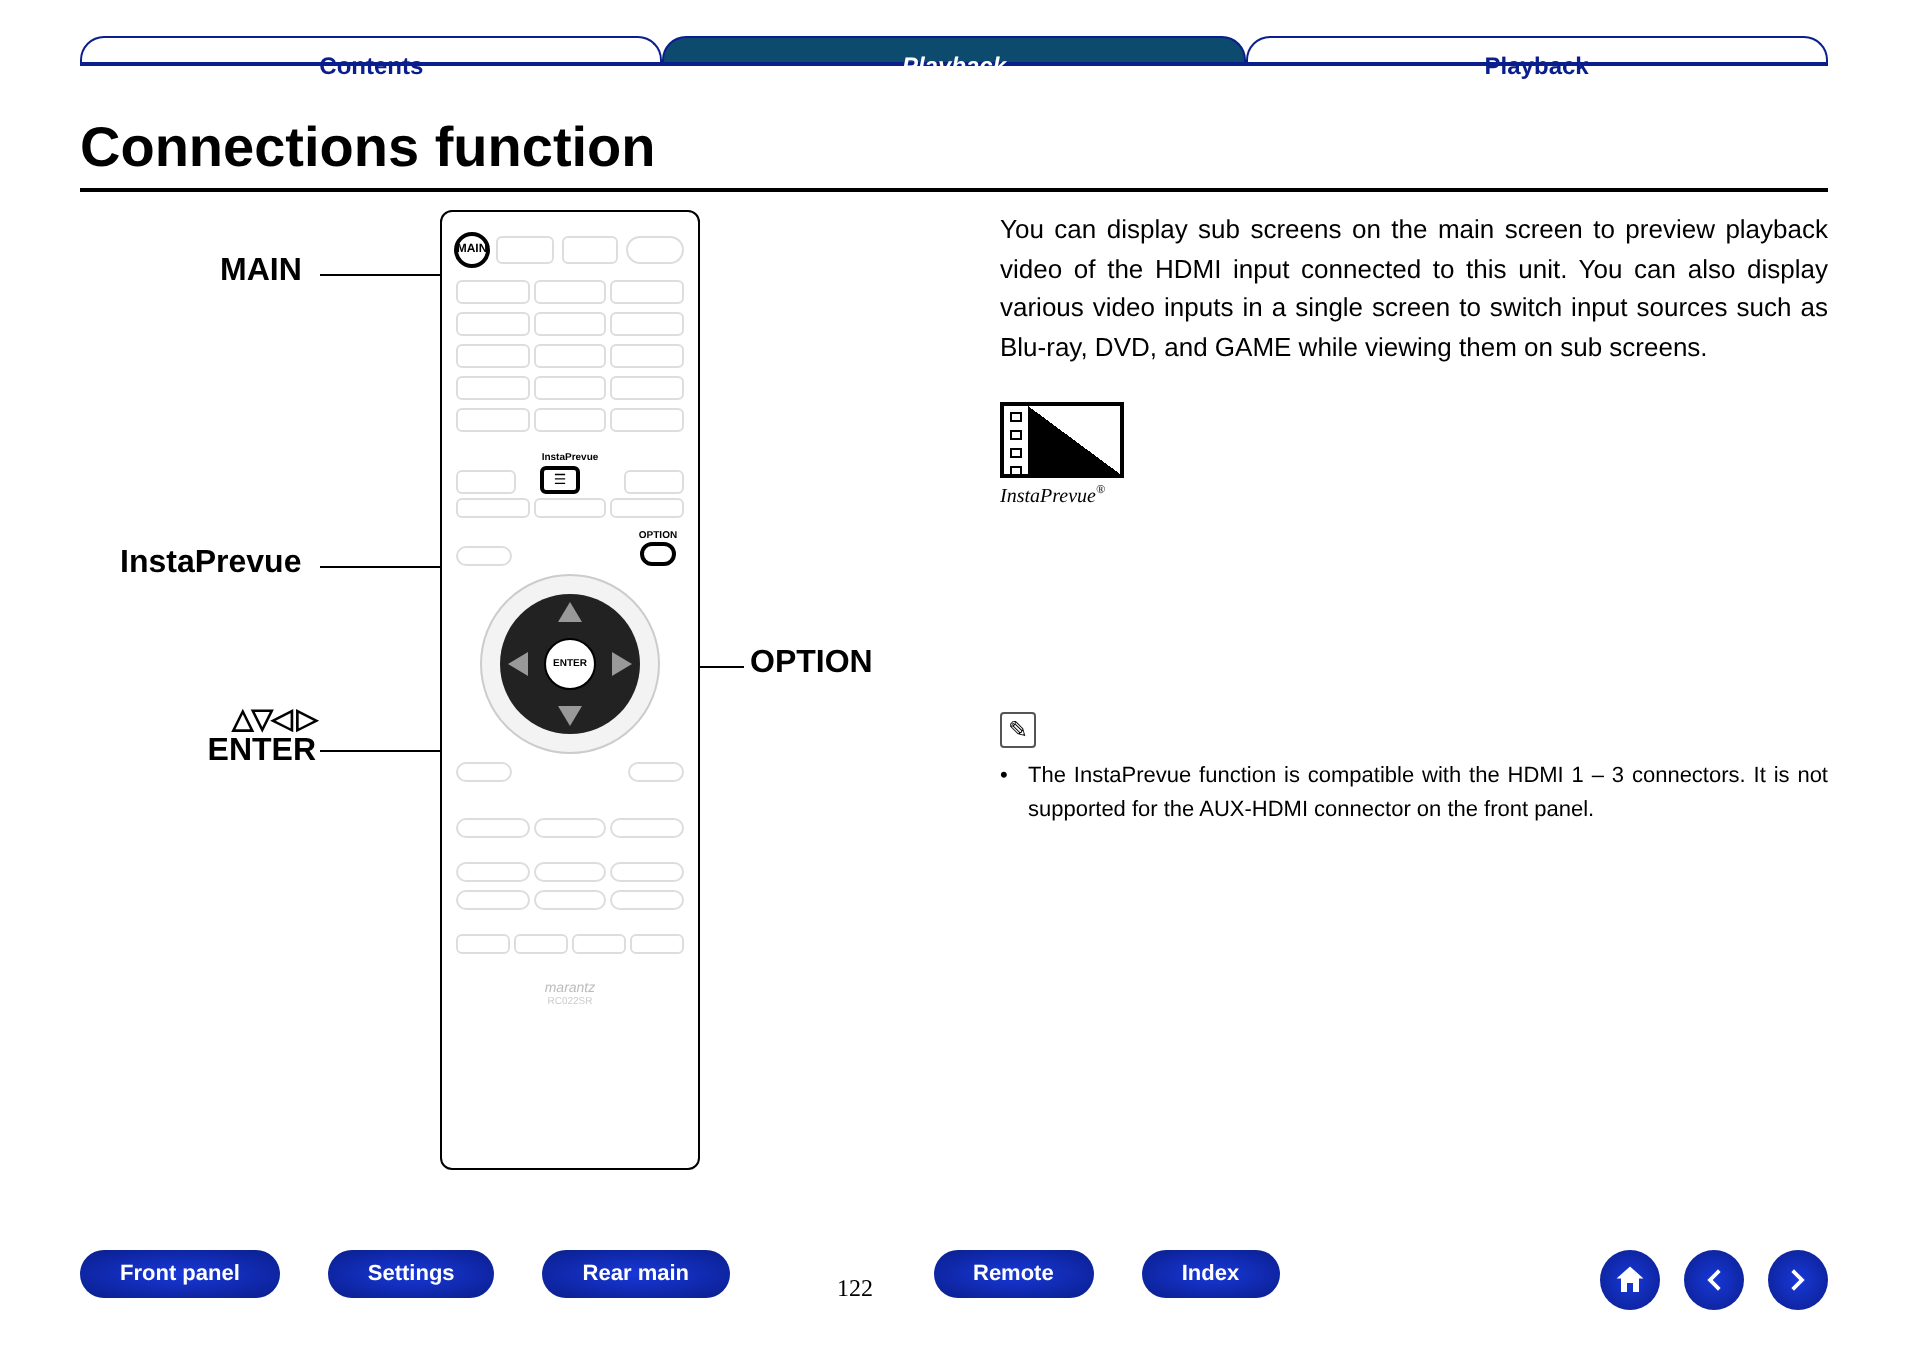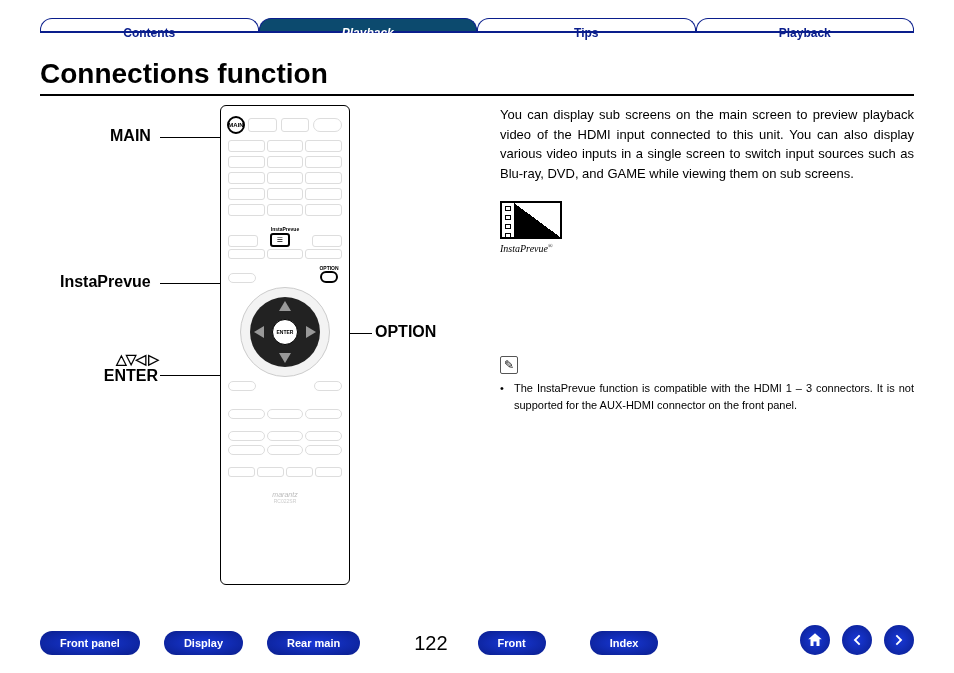--- a/index.html
+++ b/index.html
@@ -245,37 +245,38 @@
     font-style:italic;
     margin-top:2px;
     font-family: cursive;
   }
   
   .bottom-nav {
     position:absolute;
     left:40px; right:40px; bottom:18px;
     height:30px;
     display:flex;
-    align-items:flex-end;
+    align-items:flex-start;
   }
   .pill {
     background: radial-gradient(ellipse at center, #1838d8 0%, #0a1e8c 100%);
     color:#fff;
     font-size:11px;
     font-weight:bold;
     height:24px;
     line-height:24px;
     padding:0 20px;
     border-radius:12px;
     margin-right:24px;
     cursor:pointer;
   }
   .page-num {
-    font-size:20px;
-    margin: 0 30px;
+    font-size:12px;
+    margin: 12px 30px;
+    font-family: Liberation Serif, serif;
   }
   .circle-btn {
     width:30px;height:30px;
     border-radius:50%;
     background: radial-gradient(circle at center, #1838d8 0%, #0a1e8c 100%);
     color:#fff;
     display:flex;
     align-items:center;
     justify-content:center;
     margin-left:12px;
@@ -283,21 +284,20 @@
     font-size:16px;
   }
   .spacer { flex:1; }
 </style>
 </head>
 <body>
 
 <div class="top-nav">
   <div class="tab">Contents</div>
   <div class="tab active">Playback</div>
-  <div class="tab">Tips</div>
   <div class="tab">Playback</div>
 </div>
 
 <h1 class="page-title">Connections function</h1>
 
 <div class="content">
 
   <div class="left-col">
 
     <div class="callout" style="left:70px;top:22px;">MAIN</div>
@@ -444,25 +444,25 @@
       <div class="bullet-row">
         <div class="dot">•</div>
         <div class="txt">The InstaPrevue function is compatible with the HDMI 1 – 3 connectors. It is not supported for the AUX-HDMI connector on the front panel.</div>
       </div>
     </div>
   </div>
 </div>
 
 <div class="bottom-nav">
   <div class="pill">Front panel</div>
-  <div class="pill">Display</div>
+  <div class="pill">Settings</div>
   <div class="pill">Rear main</div>
   <div class="page-num">122</div>
-  <div class="pill">Front</div>
-  <div class="pill" style="margin-right:0;margin-left:20px;">Index</div>
+  <div class="pill">Remote</div>
+  <div class="pill" style="margin-right:0;">Index</div>
   <div class="spacer"></div>
   <div class="circle-btn">
     <svg width="18" height="18" viewBox="0 0 24 24">
         <path fill="#fff" d="M12 3l9 8h-3v9h-4v-6h-4v6H6v-9H3z"></path>
       </svg>
   </div>
   <div class="circle-btn">
     <svg width="16" height="16" viewBox="0 0 24 24">
         <path fill="#fff" d="M15 4l-8 8 8 8 2-2-6-6 6-6z"></path>
       </svg>

